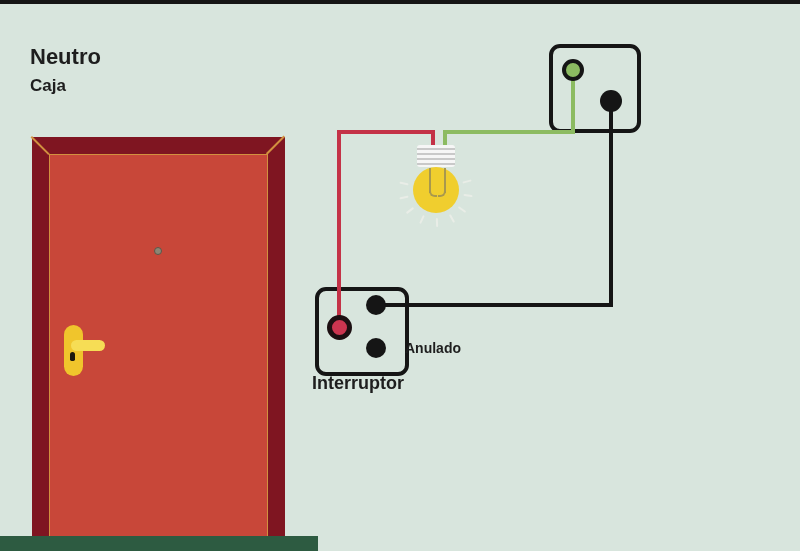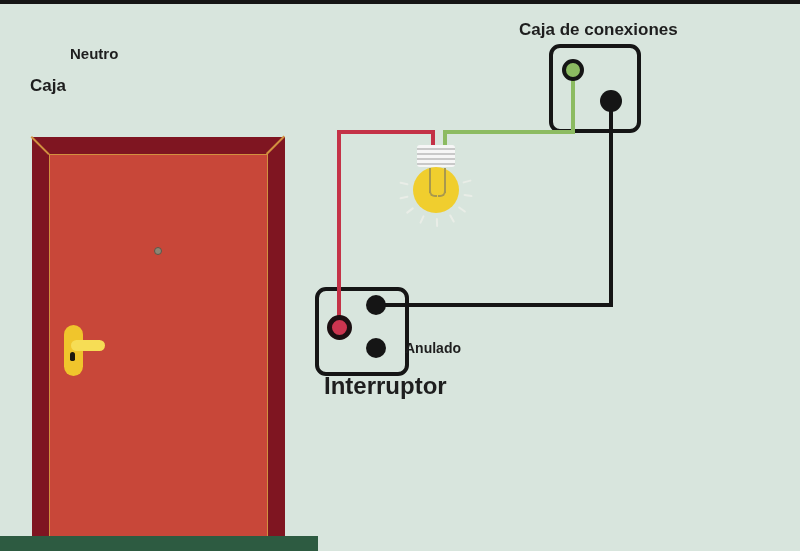--- a/index.html
+++ b/index.html
@@ -91,19 +91,18 @@
   <div class="ray" style="left:403px;top:179px;transform:rotate(102deg);"></div>
   <div class="ray" style="left:403px;top:193px;transform:rotate(77deg);"></div>
   <div class="ray" style="left:409px;top:206px;transform:rotate(52deg);"></div>
   <div class="ray" style="left:421px;top:215px;transform:rotate(25deg);"></div>
   <div class="ray" style="left:436px;top:218px;transform:rotate(-2deg);"></div>
   <div class="ray" style="left:451px;top:214px;transform:rotate(-29deg);"></div>
   <div class="ray" style="left:461px;top:205px;transform:rotate(-54deg);"></div>
   <div class="ray" style="left:467px;top:191px;transform:rotate(-80deg);"></div>
   <div class="ray" style="left:466px;top:177px;transform:rotate(-105deg);"></div>
 
-  <div class="abs label" style="left:30px;top:46px;font-size:15px;margin-left:40px;">Neutro</div>
+  <div class="abs label" style="left:30px;top:46px;font-size:22px;">Neutro</div>
   <div class="abs label" style="left:30px;top:77px;font-size:17px;">Caja</div>
-  <div class="abs label" style="left:519px;top:21px;font-size:17px;">Caja de conexiones</div>
   <div class="abs label" style="left:405px;top:341px;font-size:14px;font-weight:bold;">Anulado</div>
-  <div class="abs label" style="left:324px;top:374px;font-size:24px;">Interruptor</div>
+  <div class="abs label" style="left:312px;top:374px;font-size:18px;">Interruptor</div>
 
 </div>
 
 </body></html>

